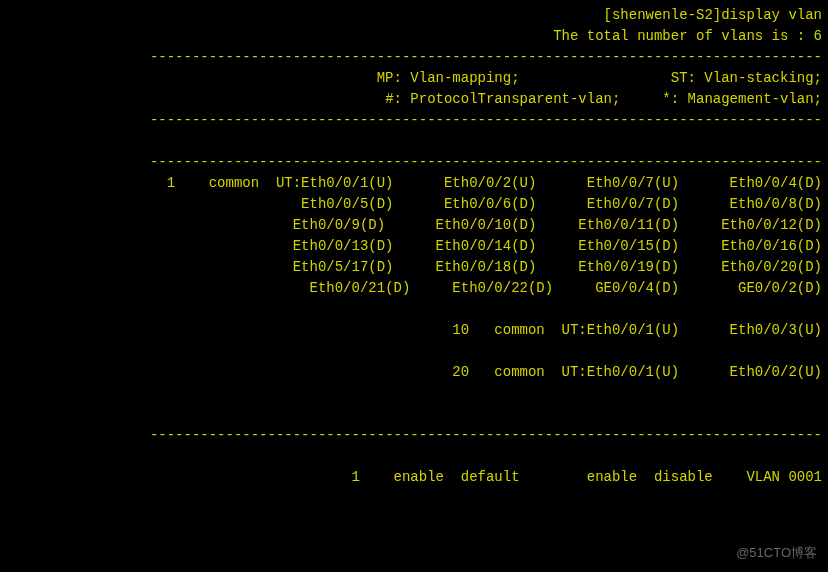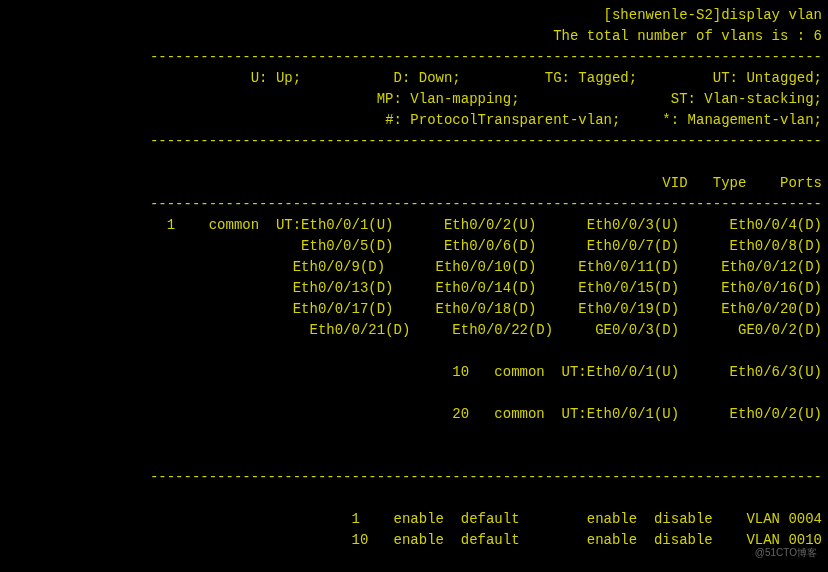--- a/index.html
+++ b/index.html
@@ -15,48 +15,45 @@
     padding: 2px 6px;
     position: relative;
   }
   .row { white-space: pre; }
   .watermark {
     position: absolute;
     right: 12px;
     bottom: 10px;
     color: #666;
     font-family: Arial, sans-serif;
-    font-size: 10px;
+    font-size: 13px;
   }
 </style>
 </head>
 <body>
 
 <div class="terminal">
   <div class="row">[shenwenle-S2]display vlan</div>
   <div class="row">The total number of vlans is : 6</div>
   <div class="row">--------------------------------------------------------------------------------</div>
-  <div class="row">U: Up;           D: Down;          TG: Tagged;         UT: Untagged;</div>
   <div class="row">MP: Vlan-mapping;                  ST: Vlan-stacking;</div>
   <div class="row">#: ProtocolTransparent-vlan;     *: Management-vlan;</div>
   <div class="row">--------------------------------------------------------------------------------</div>
   <div class="row"> </div>
-  <div class="row">VID   Type    Ports</div>
   <div class="row">--------------------------------------------------------------------------------</div>
-  <div class="row">1    common  UT:Eth0/0/1(U)      Eth0/0/2(U)      Eth0/0/3(U)      Eth0/0/4(D)</div>
+  <div class="row">1    common  UT:Eth0/0/1(U)      Eth0/0/2(U)      Eth0/0/7(U)      Eth0/0/4(D)</div>
   <div class="row">                Eth0/0/5(D)      Eth0/0/6(D)      Eth0/0/7(D)      Eth0/0/8(D)</div>
   <div class="row">                Eth0/0/9(D)      Eth0/0/10(D)     Eth0/0/11(D)     Eth0/0/12(D)</div>
   <div class="row">                Eth0/0/13(D)     Eth0/0/14(D)     Eth0/0/15(D)     Eth0/0/16(D)</div>
-  <div class="row">                Eth0/0/17(D)     Eth0/0/18(D)     Eth0/0/19(D)     Eth0/0/20(D)</div>
-  <div class="row">                Eth0/0/21(D)     Eth0/0/22(D)     GE0/0/3(D)       GE0/0/2(D)</div>
+  <div class="row">                Eth0/5/17(D)     Eth0/0/18(D)     Eth0/0/19(D)     Eth0/0/20(D)</div>
+  <div class="row">                Eth0/0/21(D)     Eth0/0/22(D)     GE0/0/4(D)       GE0/0/2(D)</div>
   <div class="row"> </div>
-  <div class="row">10   common  UT:Eth0/0/1(U)      Eth0/6/3(U)</div>
+  <div class="row">10   common  UT:Eth0/0/1(U)      Eth0/0/3(U)</div>
   <div class="row"> </div>
   <div class="row">20   common  UT:Eth0/0/1(U)      Eth0/0/2(U)</div>
   <div class="row"> </div>
   <div class="row"> </div>
   <div class="row">--------------------------------------------------------------------------------</div>
   <div class="row"> </div>
-  <div class="row">1    enable  default        enable  disable    VLAN 0004</div>
-  <div class="row">10   enable  default        enable  disable    VLAN 0010</div>
+  <div class="row">1    enable  default        enable  disable    VLAN 0001</div>
 </div>
 
 <div class="watermark">@51CTO博客</div>
 
 </body></html>

